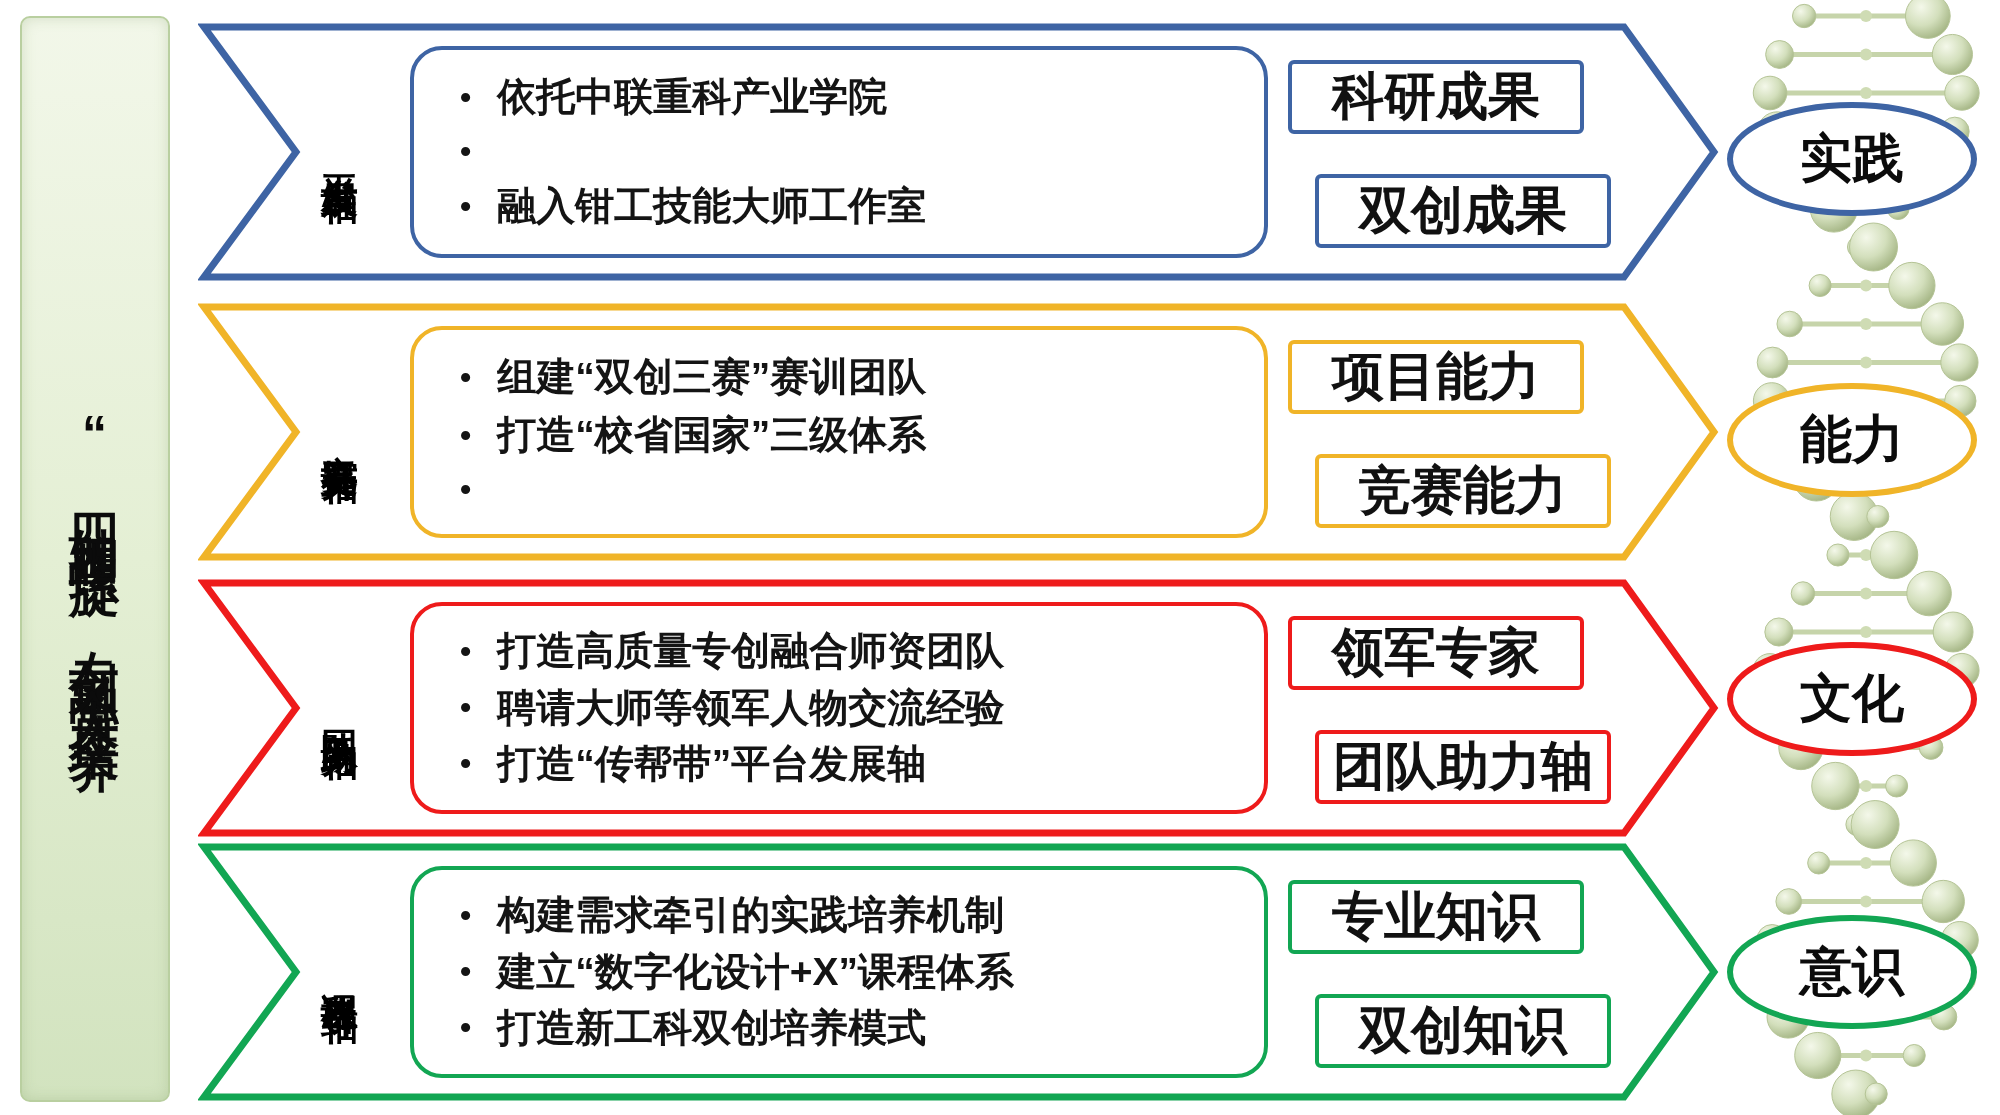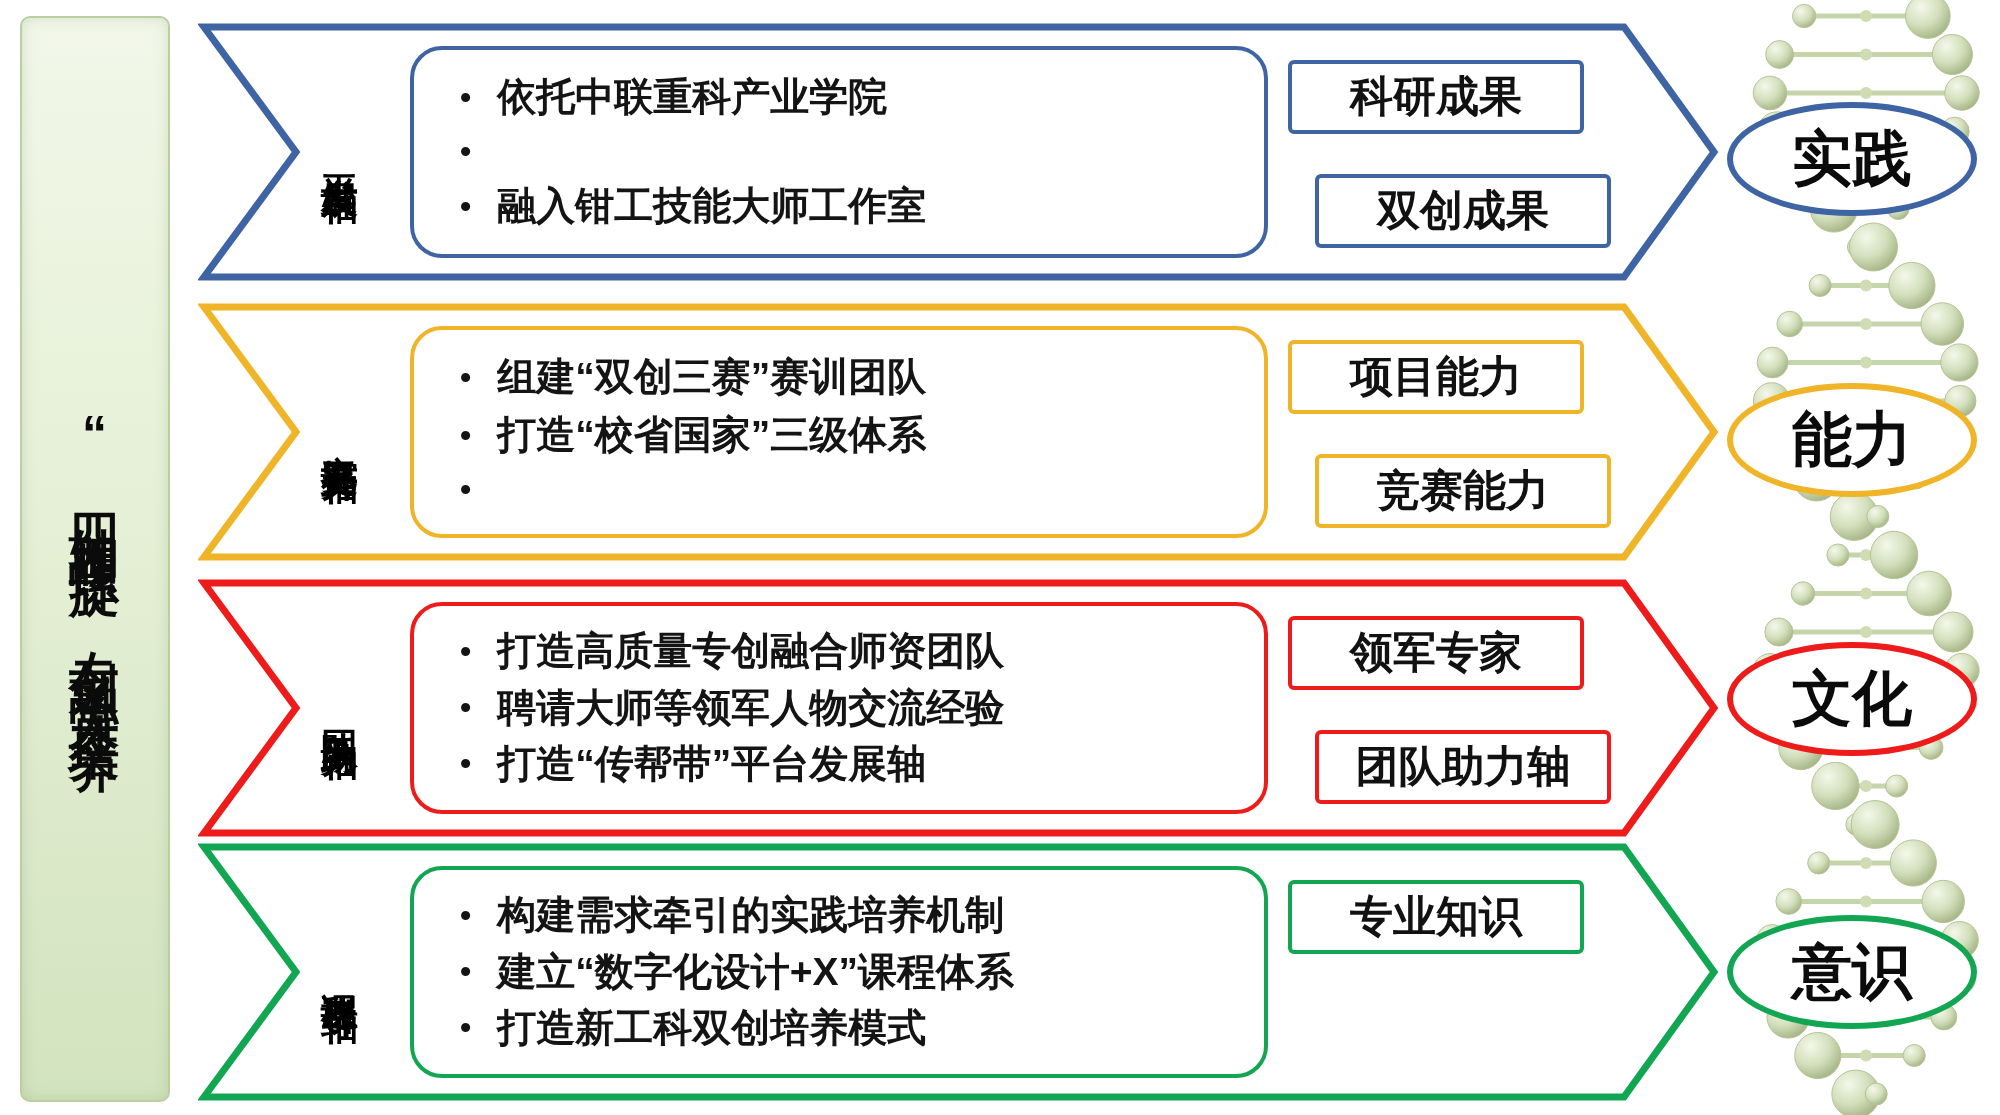--- a/index.html
+++ b/index.html
@@ -21,37 +21,37 @@
   .axis-label{position:absolute;left:116px;top:50%;transform:translateY(-50%);
     writing-mode:vertical-rl;text-orientation:upright;font-size:37px;font-weight:700;
     letter-spacing:3px;color:#000;white-space:nowrap;}
   .bullet-box{position:absolute;left:212px;top:24px;width:858px;height:212px;background:#fff;
     border:4px solid;border-radius:32px;box-sizing:border-box;
     display:flex;flex-direction:column;justify-content:space-evenly;padding:10px 18px 10px 46px;}
   .bullet-line{display:flex;align-items:center;font-size:39px;font-weight:700;color:#141414;line-height:1.05;}
   .bullet-dot{margin-right:26px;font-size:32px;color:#141414;}
   .outcome-box{position:absolute;left:1090px;width:296px;height:74px;background:#fff;border:4px solid;
     border-radius:6px;display:flex;align-items:center;justify-content:center;
-    font-size:43px;font-weight:700;color:#111;box-sizing:border-box;}
+    font-size:52px;font-weight:700;color:#111;box-sizing:border-box;}
   .outcome-top{top:38px;}
   .outcome-bottom{top:152px;margin-left:27px;}
 
   
   .band1 polygon{stroke:#3e64a4;} .band1 .bullet-box,.band1 .outcome-box{border-color:#3e64a4;}
   .band2 polygon{stroke:#f0b428;} .band2 .bullet-box,.band2 .outcome-box{border-color:#f0b428;}
   .band3 polygon{stroke:#ee1b1b;} .band3 .bullet-box,.band3 .outcome-box{border-color:#ee1b1b;}
   .band4 polygon{stroke:#12a653;} .band4 .bullet-box,.band4 .outcome-box{border-color:#12a653;}
   .band1{top:22px;} .band2{top:302px;} .band3{top:578px;} .band4{top:842px;}
 
   
   #dna-wrap{position:absolute;left:1738px;top:0;width:260px;height:1115px;z-index:0;}
 
   
   .oval{position:absolute;width:250px;height:114px;background:#fff;border:6px solid;border-radius:50%;
-    display:flex;align-items:center;justify-content:center;font-size:60px;font-weight:700;color:#0b0b0b;
+    display:flex;align-items:center;justify-content:center;font-size:52px;font-weight:700;color:#0b0b0b;
     z-index:3;box-sizing:border-box;}
   .oval1{left:1727px;top:102px;border-color:#3e64a4;}
   .oval2{left:1727px;top:383px;border-color:#f0b428;}
   .oval3{left:1727px;top:642px;border-color:#ee1b1b;}
   .oval4{left:1727px;top:915px;border-color:#12a653;}
 </style>
 </head>
 <body>
 
 <div id="stage">
@@ -274,20 +274,23 @@
           <span>建立“数字化设计+X”课程体系</span>
         </div>
       <div class="bullet-line">
           <span class="bullet-dot">•</span>
           <span>打造新工科双创培养模式</span>
         </div>
     </div>
     <div class="outcome-box outcome-top">
         <span>专业知识</span>
       </div>
+    <div class="outcome-box outcome-bottom">
+        <span>双创知识</span>
+      </div>
   </div>
 
   <div class="oval oval1">
       <span>实践</span>
     </div>
   <div class="oval oval2">
       <span>能力</span>
     </div>
   <div class="oval oval3">
       <span>文化</span>

